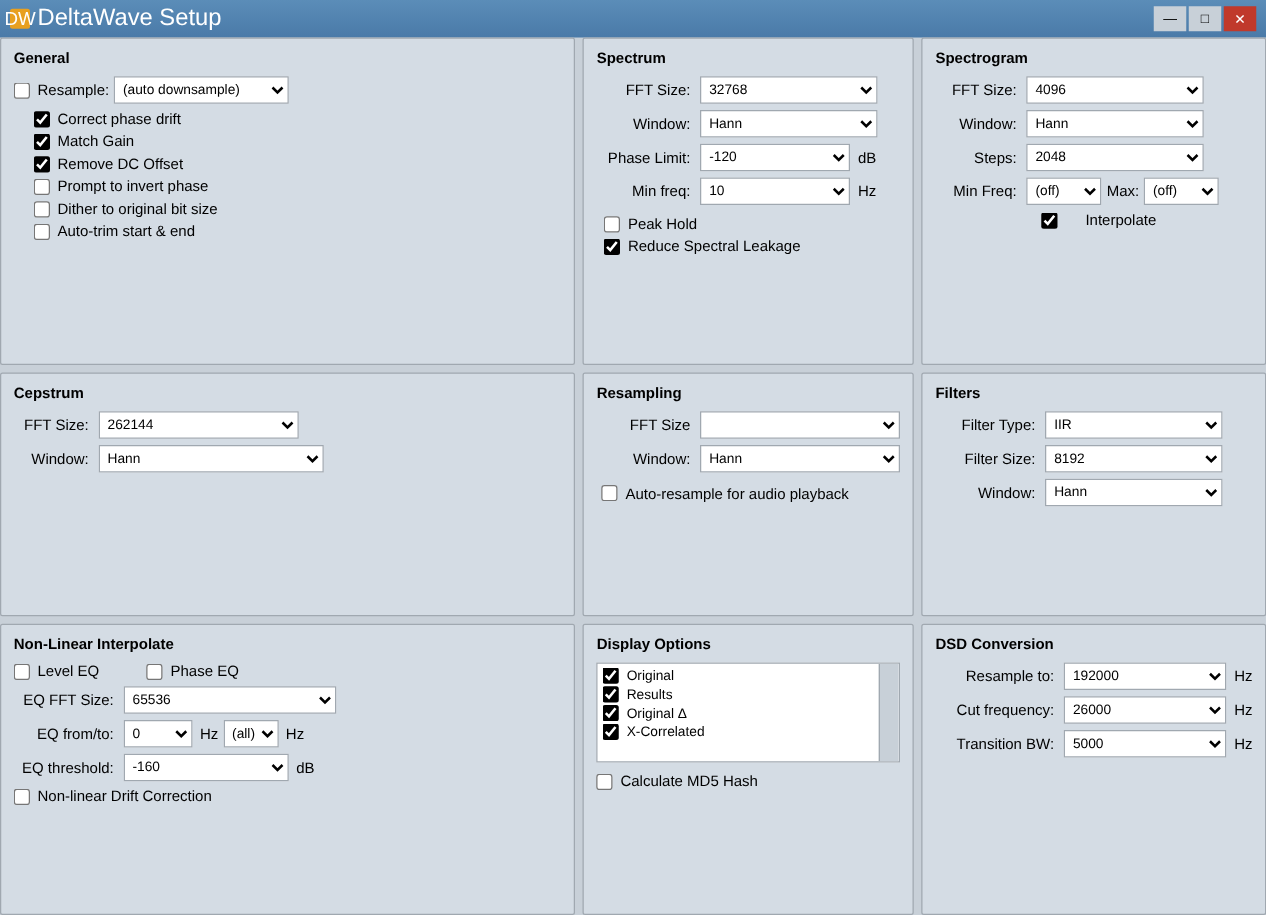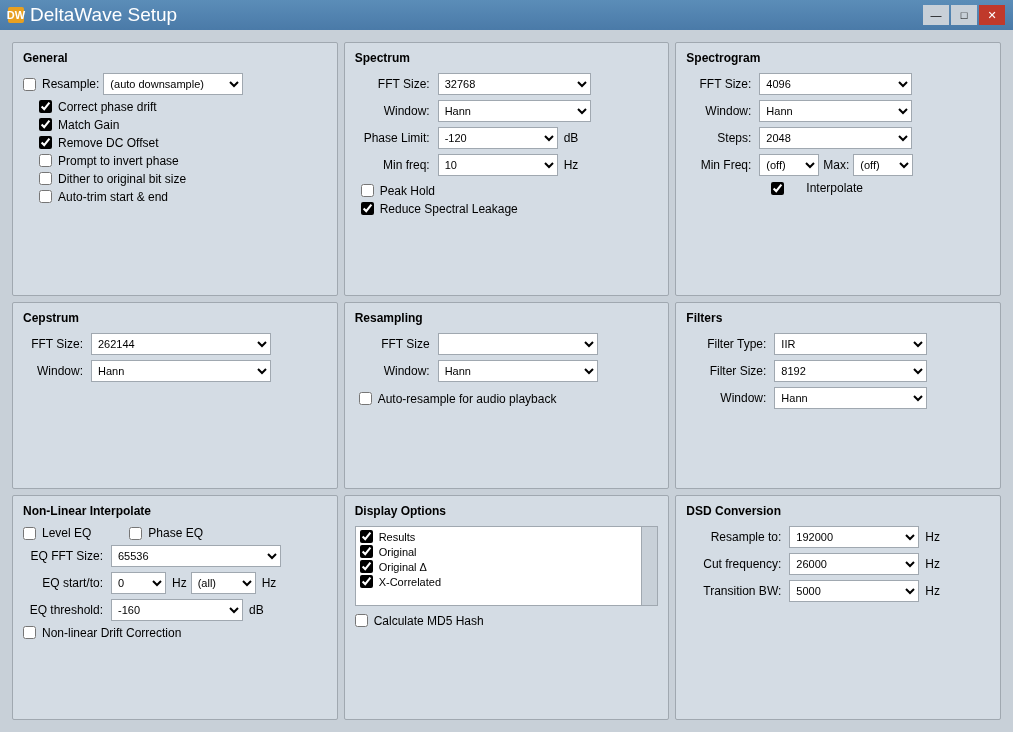--- a/index.html
+++ b/index.html
@@ -35,23 +35,23 @@
       gap: 6px;
     }
     .app-icon {
       width: 16px;
       height: 16px;
       background: #e8a020;
       border-radius: 2px;
       display: flex;
       align-items: center;
       justify-content: center;
-      font-size: 11px;
+      font-size: 15px;
       color: white;
-      font-weight: bold;
+      font-weight: normal;
     }
     .titlebar-title {
       font-size: 19px;
       font-weight: normal;
     }
     .titlebar-controls {
       display: flex;
       gap: 2px;
     }
     .titlebar-btn {
@@ -64,23 +64,23 @@
       align-items: center;
       justify-content: center;
       color: #000;
       background: #c8d0d8;
     }
     .titlebar-btn.close { background: #c0392b; color: white; }
     .titlebar-btn.minimize { background: #c8d0d8; }
     .titlebar-btn.maximize { background: #c8d0d8; }
     .content {
       flex: 1;
-      padding: 12px;
+      padding: 0;
       display: grid;
-      grid-template-columns: 1fr 1fr 1fr;
+      grid-template-columns: 1fr;
       grid-template-rows: auto auto auto;
       gap: 6px;
     }
     .panel {
       background: #d4dce4;
       border: 1px solid #a0a8b0;
       border-radius: 2px;
       padding: 8px 10px;
       position: relative;
     }
@@ -115,20 +115,21 @@
     }
     input[type="checkbox"] {
       width: 13px;
       height: 13px;
       cursor: pointer;
       margin-right: 2px;
       accent-color: #000;
     }
     .checkbox-row {
       display: flex;
+      align-items: center;
       margin-bottom: 4px;
       gap: 4px;
     }
     .general-panel {
       grid-column: 1;
       grid-row: 1;
     }
     .spectrum-panel {
       grid-column: 2;
       grid-row: 1;
@@ -155,21 +156,21 @@
     }
     .display-panel {
       grid-column: 2;
       grid-row: 3;
     }
     .dsd-panel {
       grid-column: 3;
       grid-row: 3;
     }
     select.medium { width: 140px; }
-    select.wide { width: 153px; }
+    select.wide { width: 142px; }
     .unit-label {
       margin-left: 2px;
       color: #000;
     }
     .listbox-container {
       position: relative;
       border: 1px solid #a0a8b0;
       background: white;
       height: 80px;
       overflow: hidden;
@@ -330,21 +331,21 @@
         <span style="min-width:65px;"></span>
         <input type="checkbox" checked="" style="">
         <span class="form-label">Interpolate</span>
       </div>
     </div>
 
     <div class="panel cepstrum-panel">
       <div class="panel-title">Cepstrum</div>
       <div class="form-row">
         <span class="form-label form-label-right" style="min-width:60px;">FFT Size:</span>
-        <select style="width:180px;">
+        <select style="width:160px;">
           <option>262144</option>
         </select>
       </div>
       <div class="form-row">
         <span class="form-label form-label-right" style="min-width:60px;">Window:</span>
         <select style="width:180px;">
           <option>Hann</option>
         </select>
       </div>
     </div>
@@ -400,26 +401,26 @@
         <input type="checkbox" style="">
         <span class="form-label">Phase EQ</span>
       </div>
       <div class="form-row" style="margin-top:4px;">
         <span class="form-label form-label-right" style="min-width:80px;">EQ FFT Size:</span>
         <select style="width:170px;">
           <option>65536</option>
         </select>
       </div>
       <div class="form-row">
-        <span class="form-label form-label-right" style="min-width:80px;">EQ start/to:</span>
+        <span class="form-label form-label-right" style="min-width:80px;">EQ from/to:</span>
         <select style="width:55px;">
           <option>0</option>
         </select>
         <span class="unit-label">Hz</span>
-        <select style="width:65px;">
+        <select style="width:44px;">
           <option>(all)</option>
         </select>
         <span class="unit-label">Hz</span>
       </div>
       <div class="form-row">
         <span class="form-label form-label-right" style="min-width:80px;">EQ threshold:</span>
         <select style="width:132px;">
           <option>-160</option>
         </select>
         <span class="unit-label">dB</span>
@@ -429,25 +430,25 @@
         <span class="form-label">Non-linear Drift Correction</span>
       </div>
     </div>
 
     <div class="panel display-panel">
       <div class="panel-title">Display Options</div>
       <div class="listbox-container">
         <div class="listbox">
           <div class="listbox-item">
             <input type="checkbox" checked="" style="">
-            <span>Results</span>
+            <span>Original</span>
           </div>
           <div class="listbox-item">
             <input type="checkbox" checked="" style="">
-            <span>Original</span>
+            <span>Results</span>
           </div>
           <div class="listbox-item">
             <input type="checkbox" checked="" style="">
             <span>Original Δ</span>
           </div>
           <div class="listbox-item">
             <input type="checkbox" checked="" style="">
             <span>X-Correlated</span>
           </div>
         </div>

